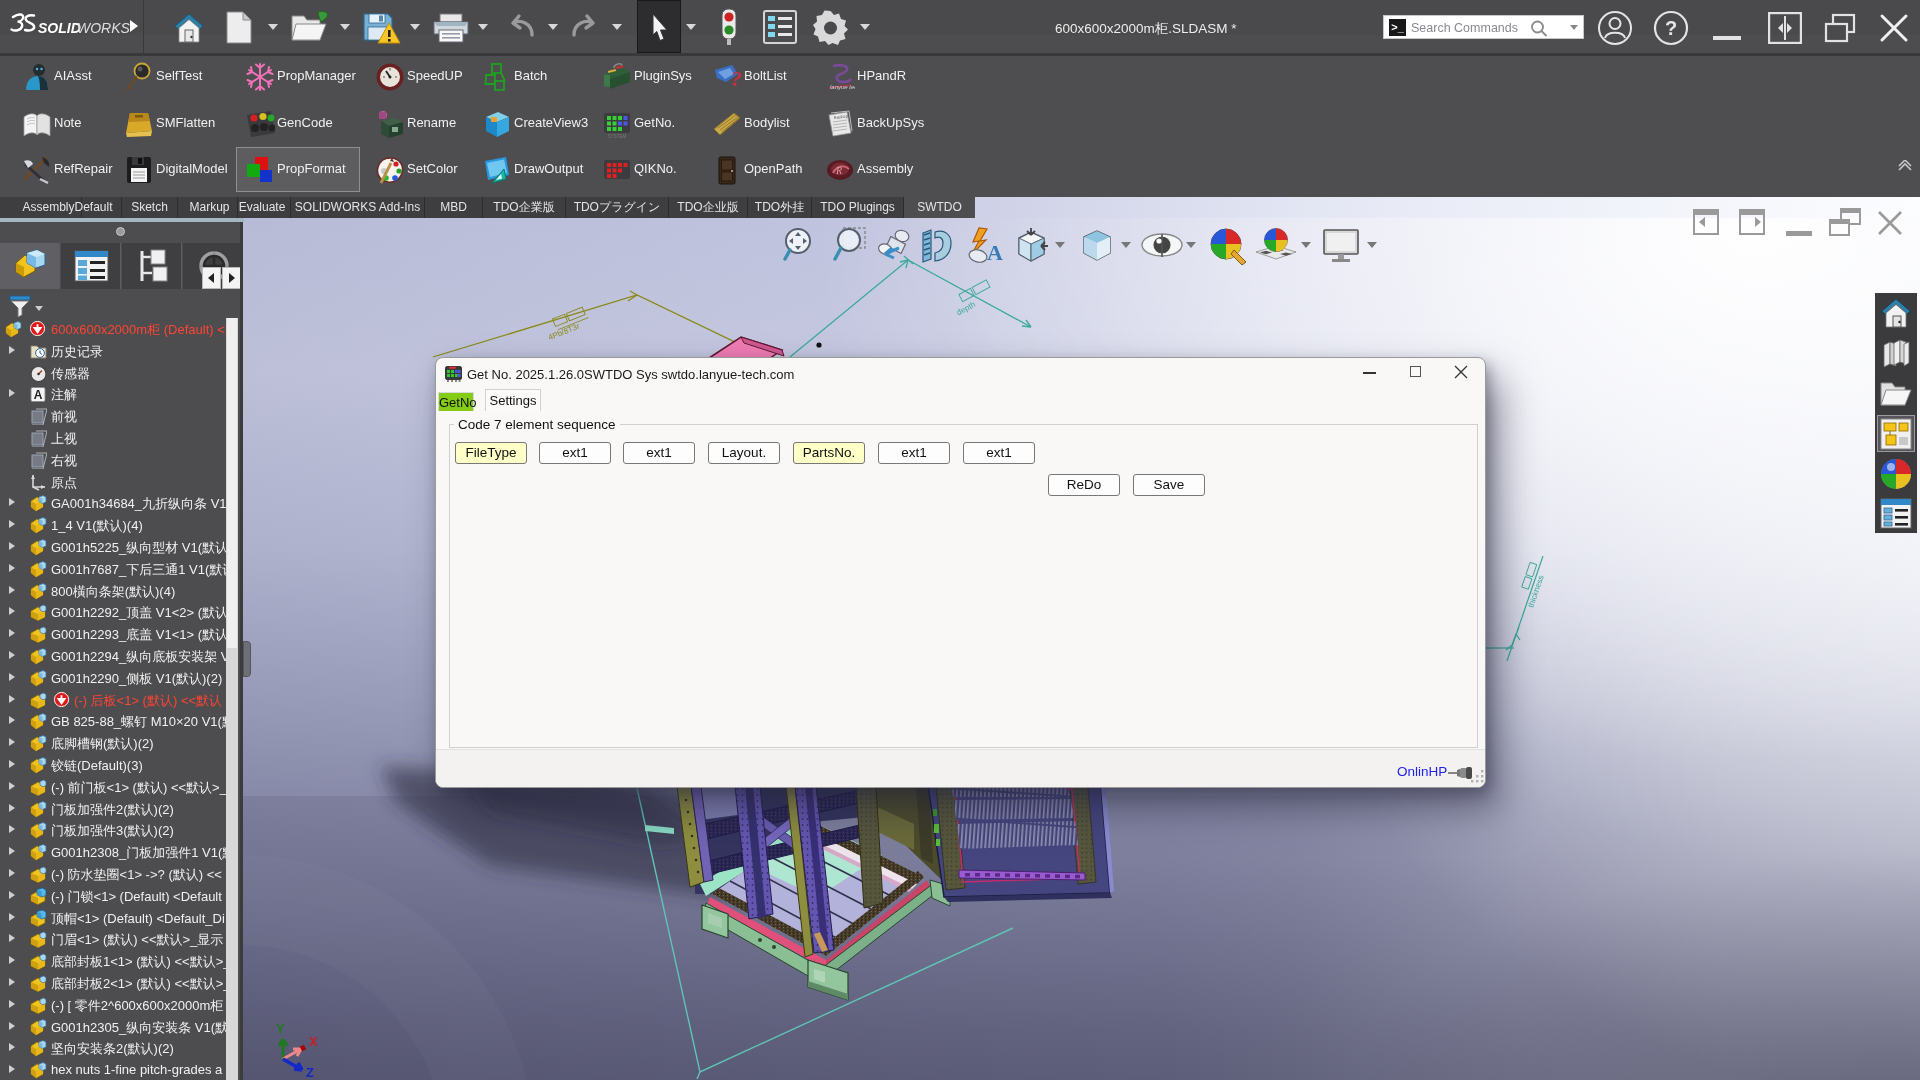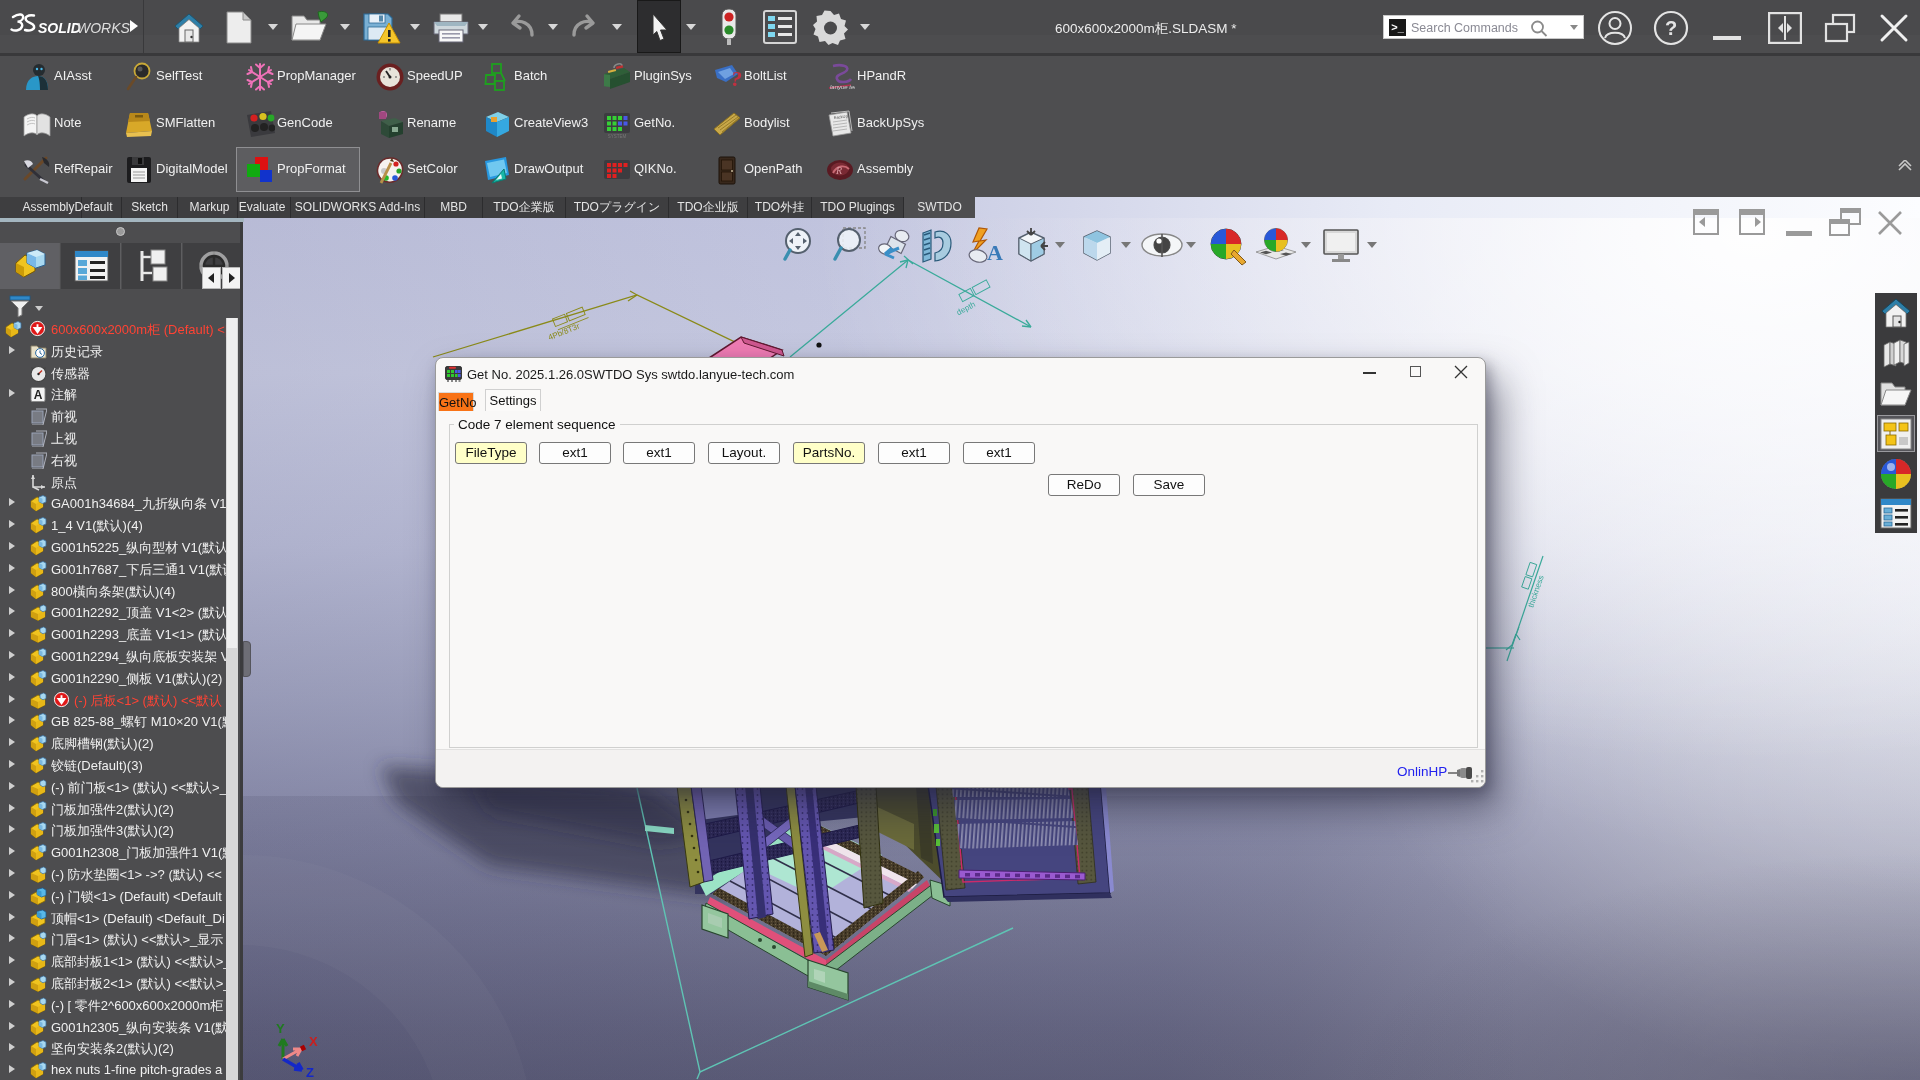--- a/index.html
+++ b/index.html
@@ -1219,21 +1219,21 @@
         </g>
       </svg>
     <div class="abs" style="left:31px;top:9px;font-size:13px;color:#1a1a1a">Get No. 2025.1.26.0SWTDO Sys swtdo.lanyue-tech.com</div>
     <div class="abs" style="left:927px;top:14px;width:13px;height:1.5px;background:#333"></div>
     <div class="abs" style="left:974px;top:8px;width:11px;height:11px;border:1.2px solid #555"></div>
     <svg class="abs" style="left:1018px;top:7px" width="14" height="14" viewBox="0 0 14 14">
         <path d="M1 1 L13 13 M13 1 L1 13" stroke="#333" stroke-width="1.3"></path>
       </svg>
 
     <div class="abs" style="left:0px;top:33px;width:1051px;height:20px;"></div>
-    <div class="abs" style="left:2px;top:34px;width:36px;height:19px;background:#f97316;border:1px solid #d9d9d9;border-bottom:none;font-size:13px;color:#111;line-height:19px">GetNo</div>
+    <div class="abs" style="left:2px;top:34px;width:36px;height:19px;background:#84cc16;border:1px solid #d9d9d9;border-bottom:none;font-size:13px;color:#111;line-height:19px">GetNo</div>
     <div class="abs" style="left:49px;top:31px;width:56px;height:22px;background:#fbfaf9;border:1px solid #d0d0d0;border-bottom:none;font-size:13px;color:#111;text-align:center;line-height:21px;z-index:2">Settings</div>
 
     <div class="abs" style="left:13px;top:66px;width:1029px;height:324px;border:1px solid #d0d0cf;background:#f9f8f7"></div>
     <div class="abs" style="left:18px;top:59px;background:#f9f8f7;padding:0 4px;font-size:13.5px;color:#111">Code 7 element sequence</div>
 
     <div class="dbtn ybtn" style="left:19px;top:84px;width:72px">FileType</div>
     <div class="dbtn" style="left:103px;top:84px;width:72px">ext1</div>
     <div class="dbtn" style="left:187px;top:84px;width:72px">ext1</div>
     <div class="dbtn" style="left:272px;top:84px;width:72px">Layout.</div>
     <div class="dbtn ybtn" style="left:357px;top:84px;width:72px">PartsNo.</div>

